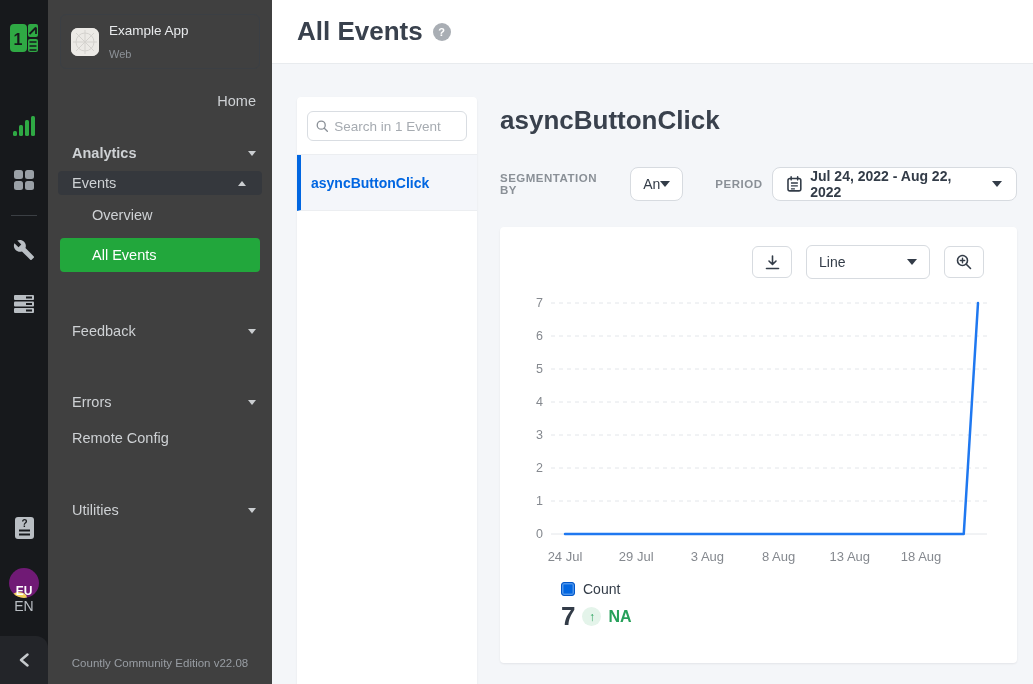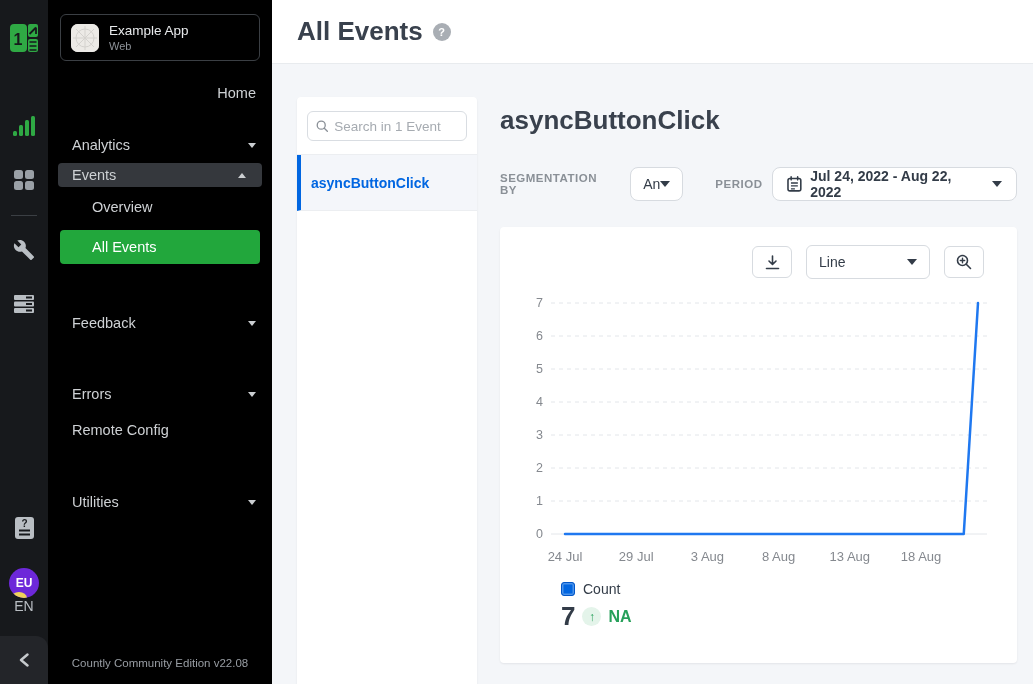--- a/index.html
+++ b/index.html
@@ -10,39 +10,39 @@
   
   .rail { width:48px; background:#17191c; display:flex; flex-direction:column; align-items:center; flex-shrink:0; }
   .rail-logo { margin-top:22px; cursor:pointer; }
   .rail-btn { margin-top:0; width:32px; height:28px; display:flex; align-items:center; justify-content:center; cursor:pointer; }
   .rb-analytics { margin-top:54px; }
   .rb-apps { margin-top:26px; }
   .rail-divider { width:26px; height:1px; background:#3b3f44; margin:21px 0 20px; }
   .rb-data { margin-top:26px; }
   .rail-spacer { flex:1; }
   .rb-report { margin-bottom:26px; }
-  .avatar { width:30px; height:30px; border-radius:50%; background:#6d28d9; position:relative; overflow:hidden;
-            display:flex; align-items:center; justify-content:center; color:#fff; font-size:12px; font-weight:bold; cursor:pointer; }
+  .avatar { width:30px; height:30px; border-radius:50%; background:#701a75; position:relative; overflow:hidden;
+            display:flex; align-items:flex-end; justify-content:center; color:#fff; font-size:12px; font-weight:bold; cursor:pointer; }
   .avatar::after { content:""; position:absolute; left:2px; bottom:-6px; width:16px; height:12px; border-radius:50%; background:#efd35a; }
   .avatar span { position:relative; z-index:1; }
   .lang { color:#b9bec3; font-size:14px; cursor:pointer; }
   .collapse-btn { margin-top:22px; width:48px; height:48px; background:#232529; border-top-right-radius:12px;
                   display:flex; align-items:center; justify-content:center; cursor:pointer; }
 
   
-  .menu { width:224px; background:#000000; display:flex; flex-direction:column; flex-shrink:0; }
+  .menu { width:224px; background:#404040; display:flex; flex-direction:column; flex-shrink:0; }
   .app-selector { margin:14px 12px 0; border:1px solid #3b3f44; border-radius:6px; padding:8px 10px;
                   display:flex; align-items:center; gap:10px; cursor:pointer; }
   .app-icon { width:28px; height:28px; border-radius:7px; background:#eceae6; flex-shrink:0; }
   .app-name { color:#e8eaec; font-size:13.5px; }
-  .app-type { color:#8d9298; font-size:11px; margin-top:2px; }
+  .app-type { color:#8d9298; font-size:11px; margin-top:10px; }
 
   .mi { height:36px; display:flex; align-items:center; padding:0 16px 0 24px; color:#ced1d4; font-size:14.5px; cursor:pointer; }
   .mi-home { margin-top:14px;justify-content:flex-end; }
-  .mi-analytics { margin-top:16px; }
+  .mi-analytics { margin-top:16px;font-weight:bold; }
   .mi-events { margin:0 10px; height:24px; background:#35383d; border-radius:4px; padding-left:14px; }
   .mi-overview { margin-top:2px; padding-left:44px; }
   .mi-allevents { margin:5px 12px 0; height:34px; background:#22a73c; border-radius:4px; padding-left:32px; color:#fff; }
   .mi-feedback { margin-top:41px; }
   .mi-errors { margin-top:35px; }
   .mi-utilities { margin-top:36px; }
   .caret { margin-left:auto; width:0; height:0; border-left:4.5px solid transparent; border-right:4.5px solid transparent; }
   .caret-down { border-top:5px solid #cbced1; }
   .caret-up { border-bottom:5px solid #cbced1; }
   .menu-footer { margin-top:auto; text-align:center; color:#9a9fa5; color:#989da3; font-size:11.5px; padding:12px 0 15px; }

